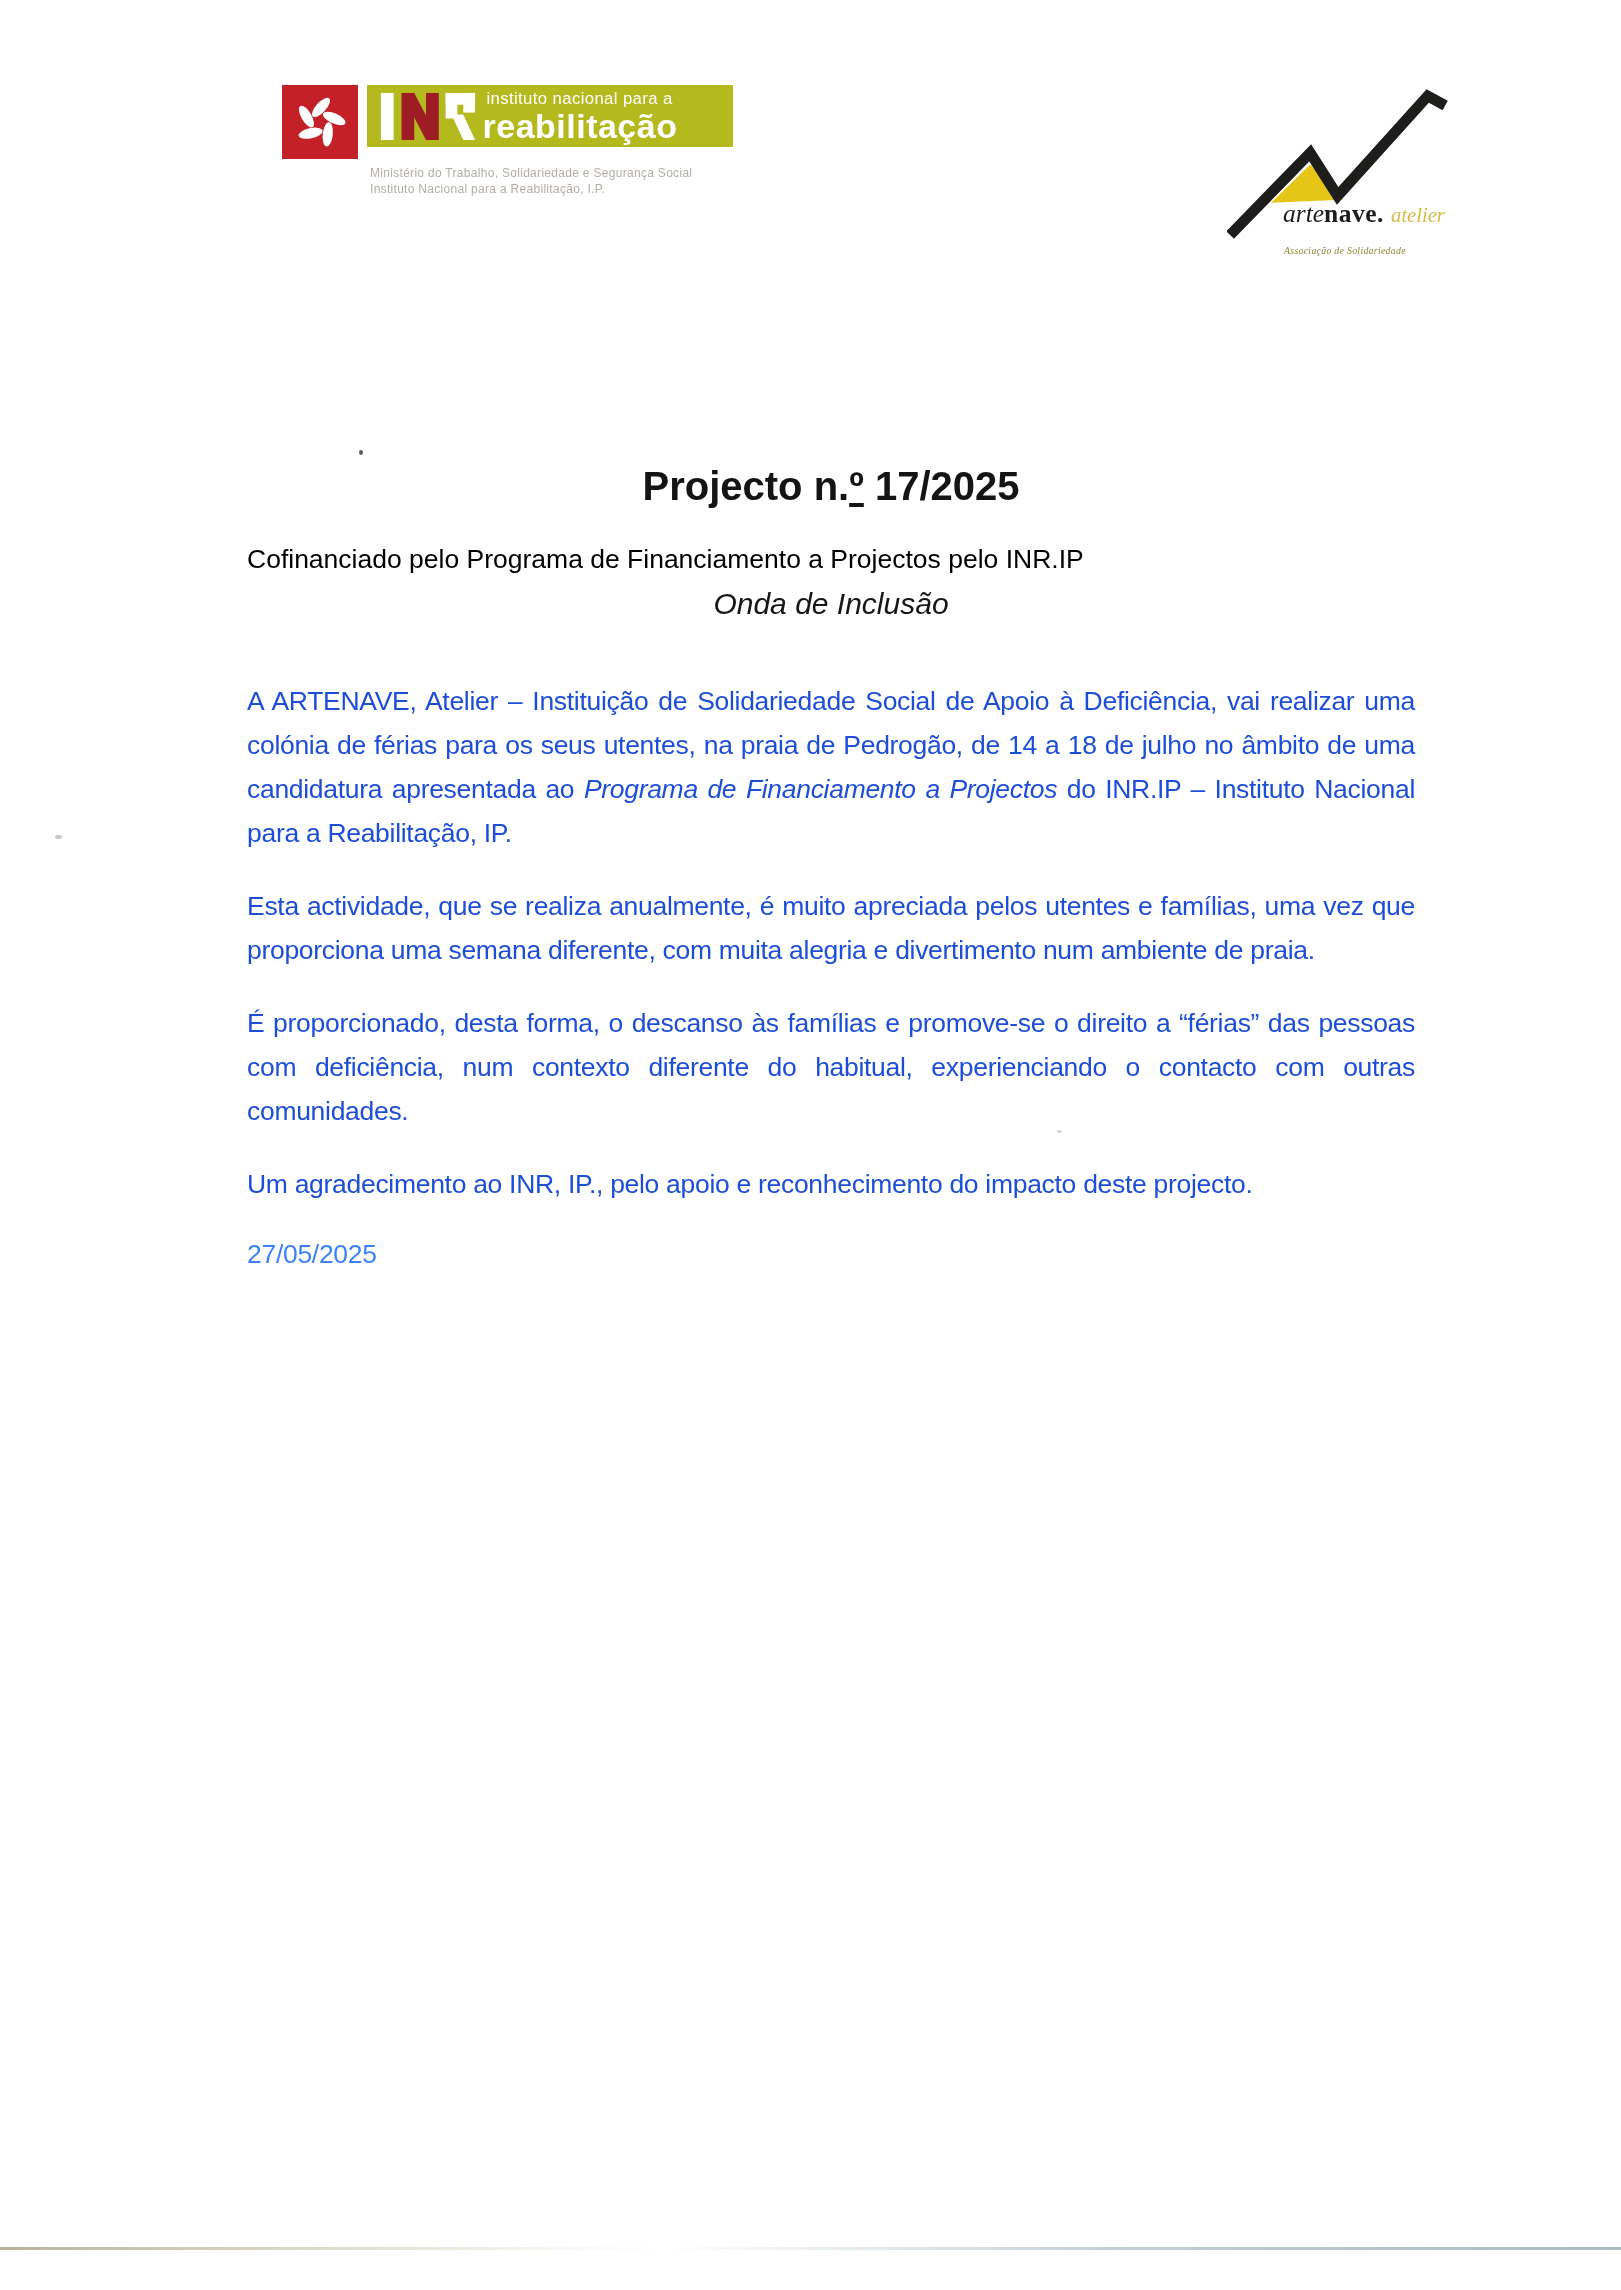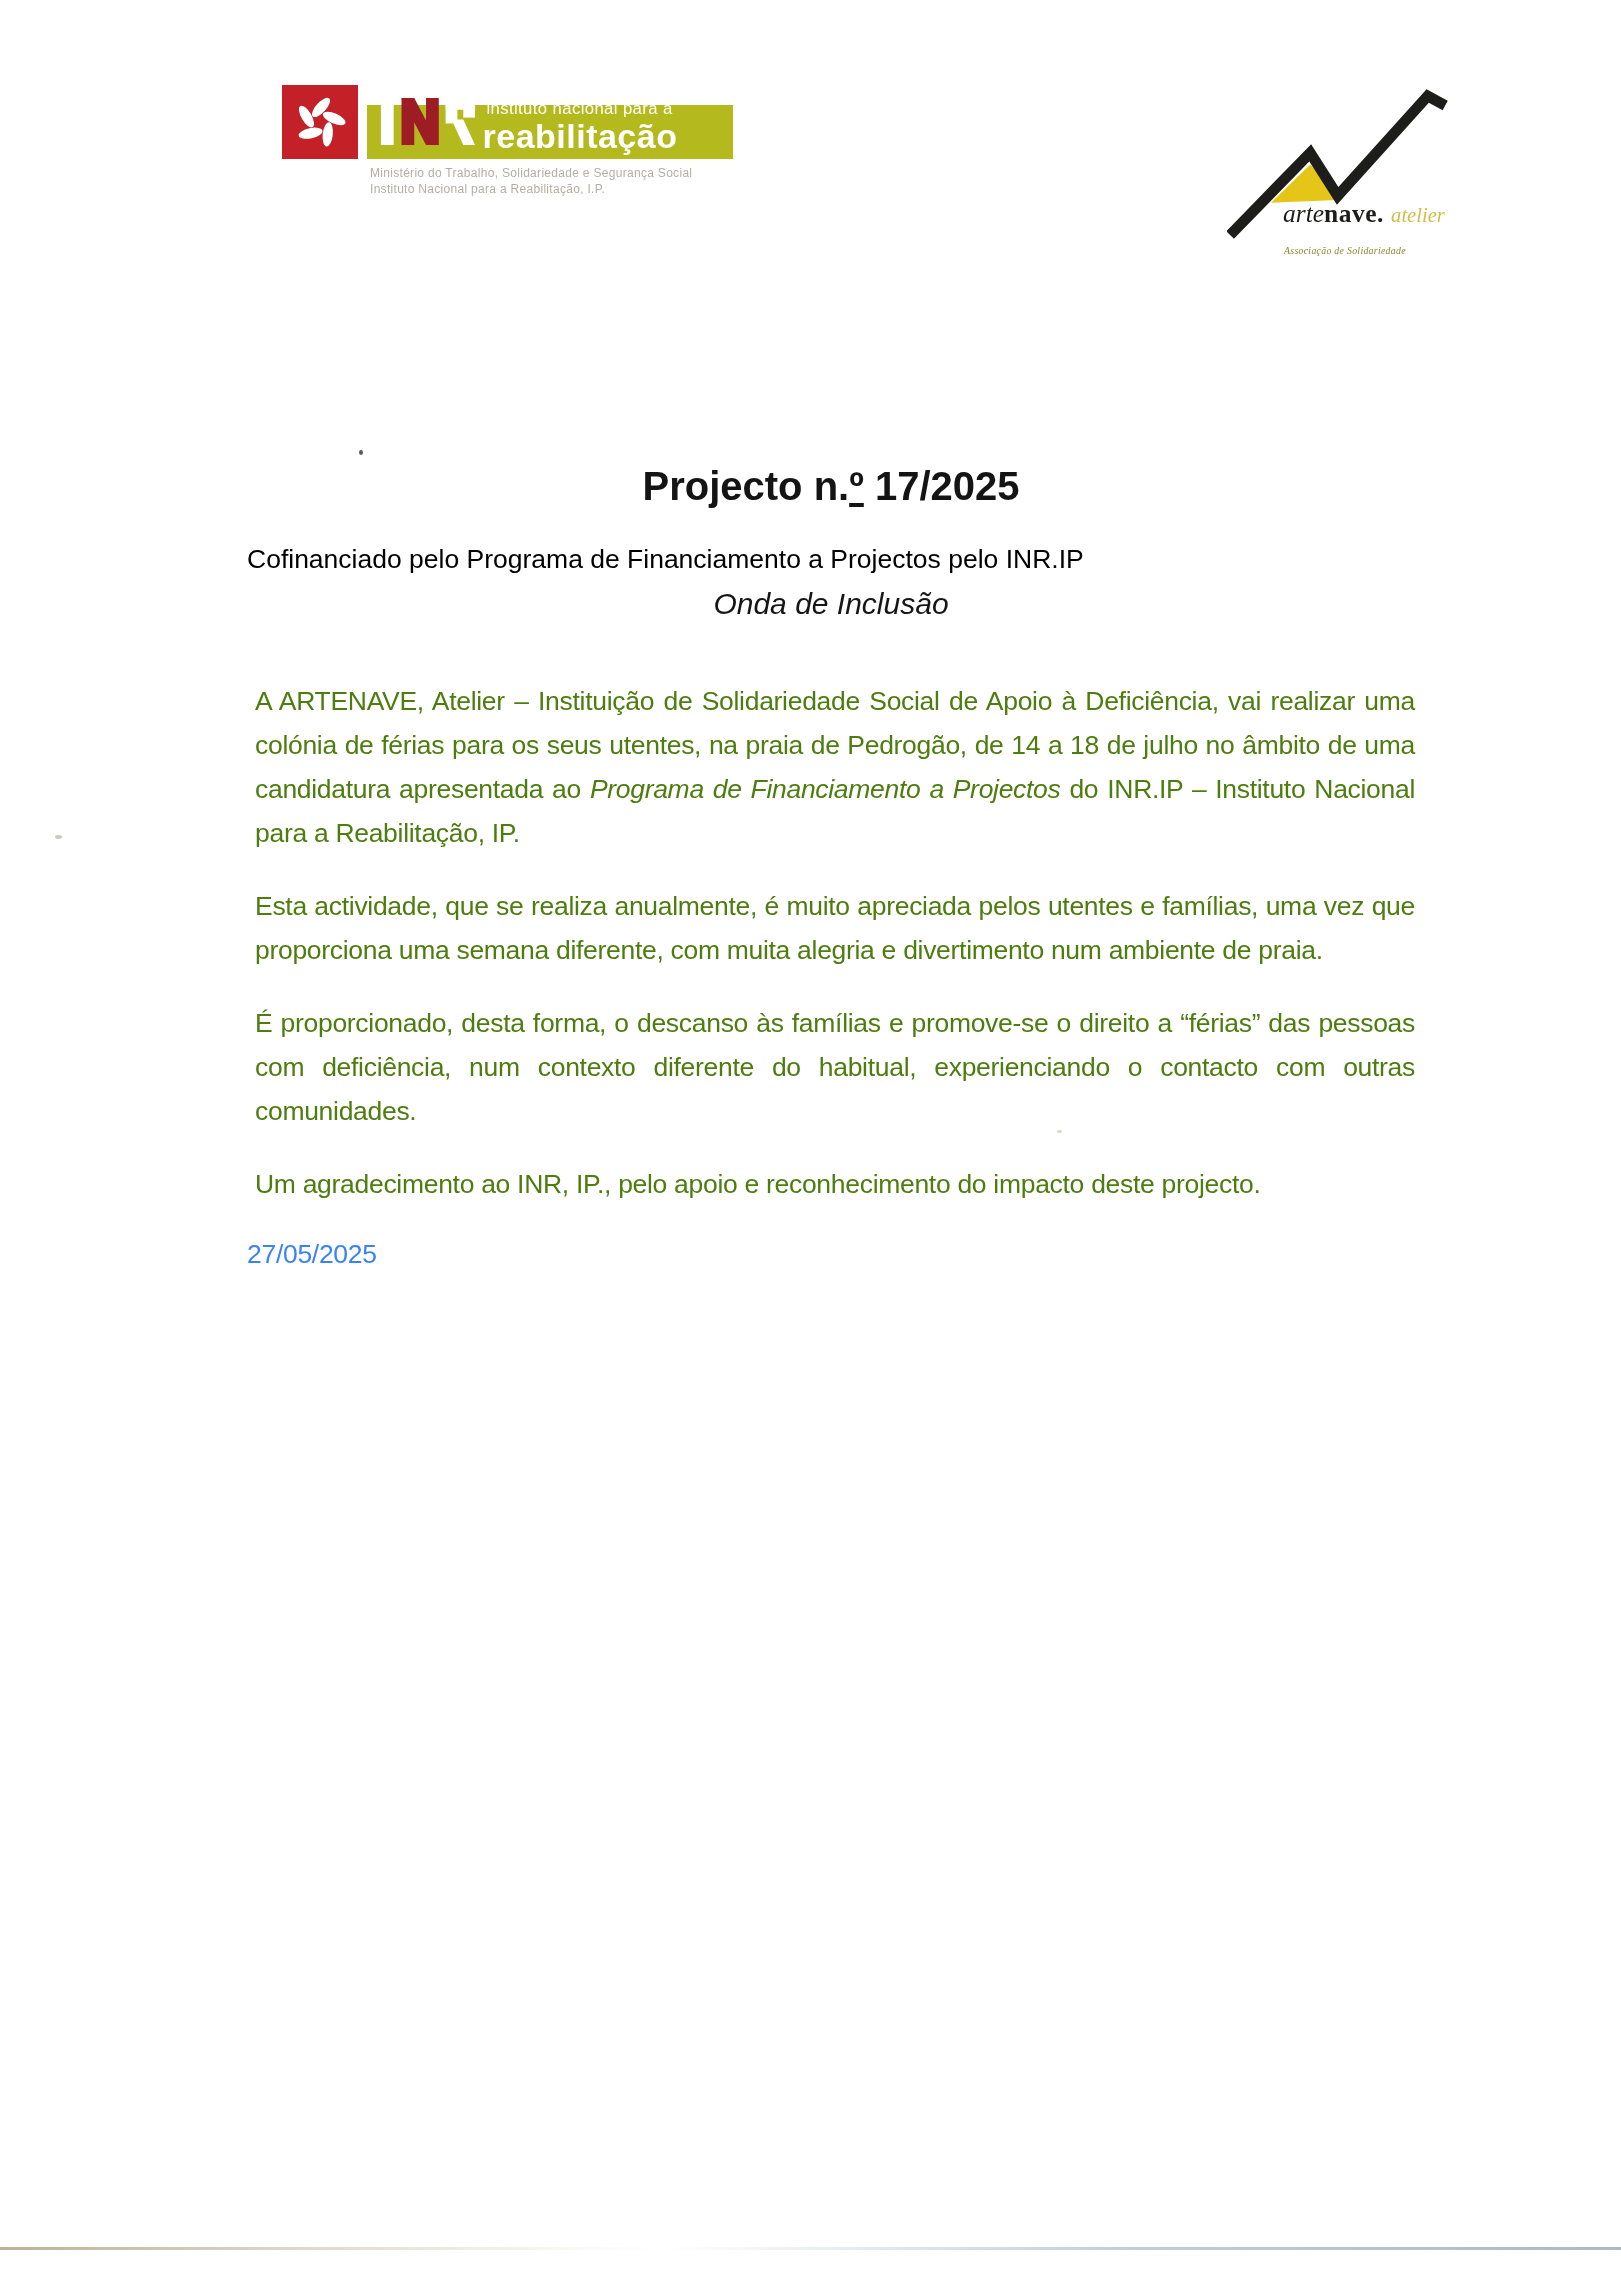--- a/index.html
+++ b/index.html
@@ -10,22 +10,22 @@
     font-family:"Liberation Sans", sans-serif;
     color:#1b1b1b;
     overflow:hidden;
     margin:0 auto;
   }
 
   
   .inr-logo{position:absolute;left:282px;top:85px;display:flex;gap:8.8px;}
   .inr-square{width:76px;height:74px;background:#c32127;display:flex;align-items:center;justify-content:center;}
   .inr-green{
-    width:366px;height:54px;background:#b4ba1e;
-    display:flex;align-items:flex-end;box-sizing:border-box;padding:5.9px 9.8px 5.9px 9.8px;margin-top:20px;
+    width:366px;height:62px;background:#b4ba1e;
+    display:flex;align-items:center;box-sizing:border-box;padding:5.9px 9.8px 5.9px 9.8px;
   }
   .inr-mark{flex:0 0 auto;margin-right:5.9px;}
   .inr-words{display:flex;flex-direction:column;align-items:flex-start;justify-content:center;line-height:1;}
   .inr-words .l1{color:#fff;font-size:16.7px;letter-spacing:0.4px;margin:2px 0 1px 3.9px;}
   .inr-words .l2{color:#fff;font-size:34px;font-weight:700;letter-spacing:0.5px;}
   .inr-sub{
     position:absolute;left:370px;top:166px;
     font-size:12px;line-height:15.7px;color:#b3afa5;letter-spacing:0.3px;
   }
 
@@ -54,23 +54,23 @@
   .doc-title .ord{text-decoration:underline;text-underline-offset:2.9px;}
   .doc-subtitle{
     margin:25.5px 0 0 0;text-align:left;
     font-size:26.5px;line-height:37px;font-weight:400;color:#000000;
   }
   .doc-program{
     margin:7.8px 0 0 0;text-align:center;
     font-size:30px;line-height:37px;font-style:italic;font-weight:500;color:#161616;
   }
   .body-par{
-    margin:29px 0 0 8px;
+    margin:29px 0 0 0;
     font-size:26.5px;line-height:44px;letter-spacing:-0.3px;
-    text-align:justify;color:#4d7c0f;
+    text-align:justify;color:#1d4ed8;
   }
   .body-par.first{margin-top:57px;}
   .body-par.nojust{text-align:left;white-space:nowrap;}
   .body-par .ital{font-style:italic;}
   .doc-date{margin:33px 0 4px 0;font-size:26.5px;letter-spacing:-0.3px;color:#3b82f6;}
 
   
   .scan-line{
     position:absolute;left:0;top:2247px;width:100%;height:2.9px;
     background:linear-gradient(90deg,

